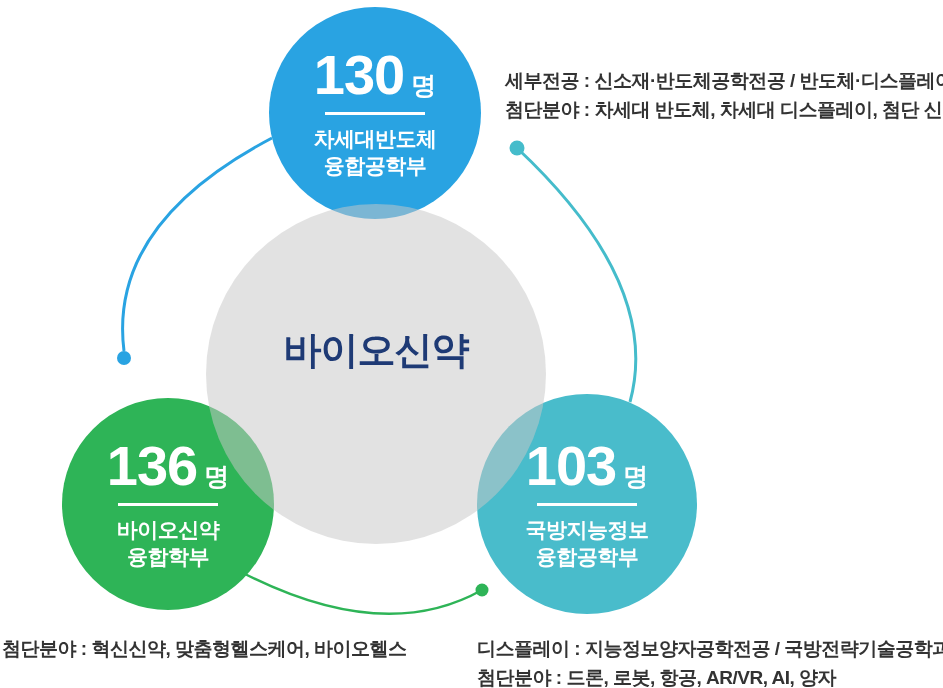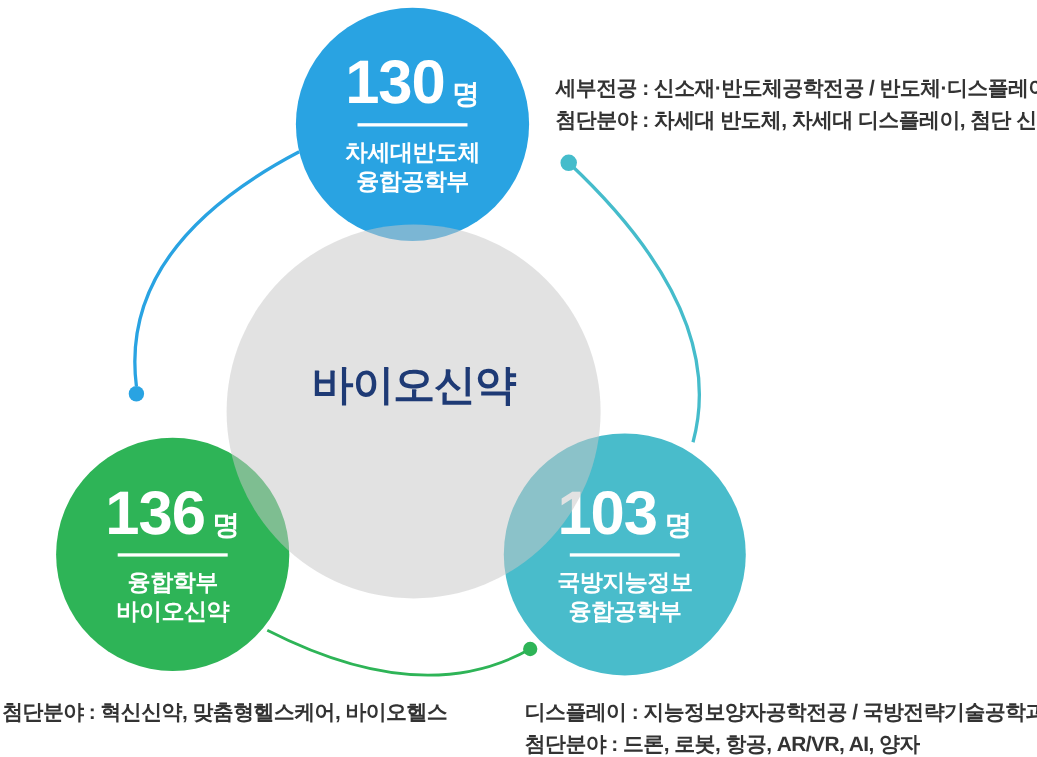--- a/index.html
+++ b/index.html
@@ -7,22 +7,22 @@
     position:relative; width:943px; height:688px; background:#ffffff;
     font-family:"Liberation Sans","DejaVu Sans",sans-serif; overflow:hidden;
   }
   svg.arcs { position:absolute; left:0; top:0; z-index:1; }
 
   .dept-circle {
     position:absolute; border-radius:50%; z-index:2; color:#fff; text-align:center;
     display:flex; flex-direction:column; align-items:center; justify-content:center;
   }
   .circle-semiconductor { left:269px; top:7px;   width:212px; height:212px; background:#29A3E2; }
-  .circle-bio           { left:51px;  top:398px; width:212px; height:212px; background:#2EB457; }
-  .circle-defense       { left:458px; top:394px; width:220px; height:220px; background:#49BCCB;text-align:center; }
+  .circle-bio           { left:62px;  top:398px; width:212px; height:212px; background:#2EB457; }
+  .circle-defense       { left:477px; top:394px; width:220px; height:220px; background:#49BCCB;text-align:center; }
 
   .count-row { display:flex; align-items:baseline; gap:7px; }
   .count { font-size:56px; font-weight:700; line-height:1; letter-spacing:-1px; }
   .unit  { font-size:25px; font-weight:700; }
   .divider { width:100px; height:3px; background:#ffffff; margin:9px 0 10px; border:none; }
   .dept-name { font-size:21px; font-weight:700; line-height:27px; letter-spacing:-0.5px; }
 
   .center-circle {
     position:absolute; left:206px; top:204px; width:340px; height:340px;
     border-radius:50%; background:rgba(200,200,200,0.52); z-index:3;
@@ -66,22 +66,22 @@
     </div>
   </div>
 
   <div class="dept-circle circle-bio">
     <div class="count-row">
       <span class="count">136</span>
       <span class="unit">명</span>
     </div>
     <div class="divider"></div>
     <div class="dept-name">
+      <div>바이오신약</div>
       <div>융합학부</div>
-      <div>바이오신약</div>
     </div>
   </div>
 
   <div class="dept-circle circle-defense">
     <div class="count-row">
       <span class="count">103</span>
       <span class="unit">명</span>
     </div>
     <div class="divider"></div>
     <div class="dept-name">

